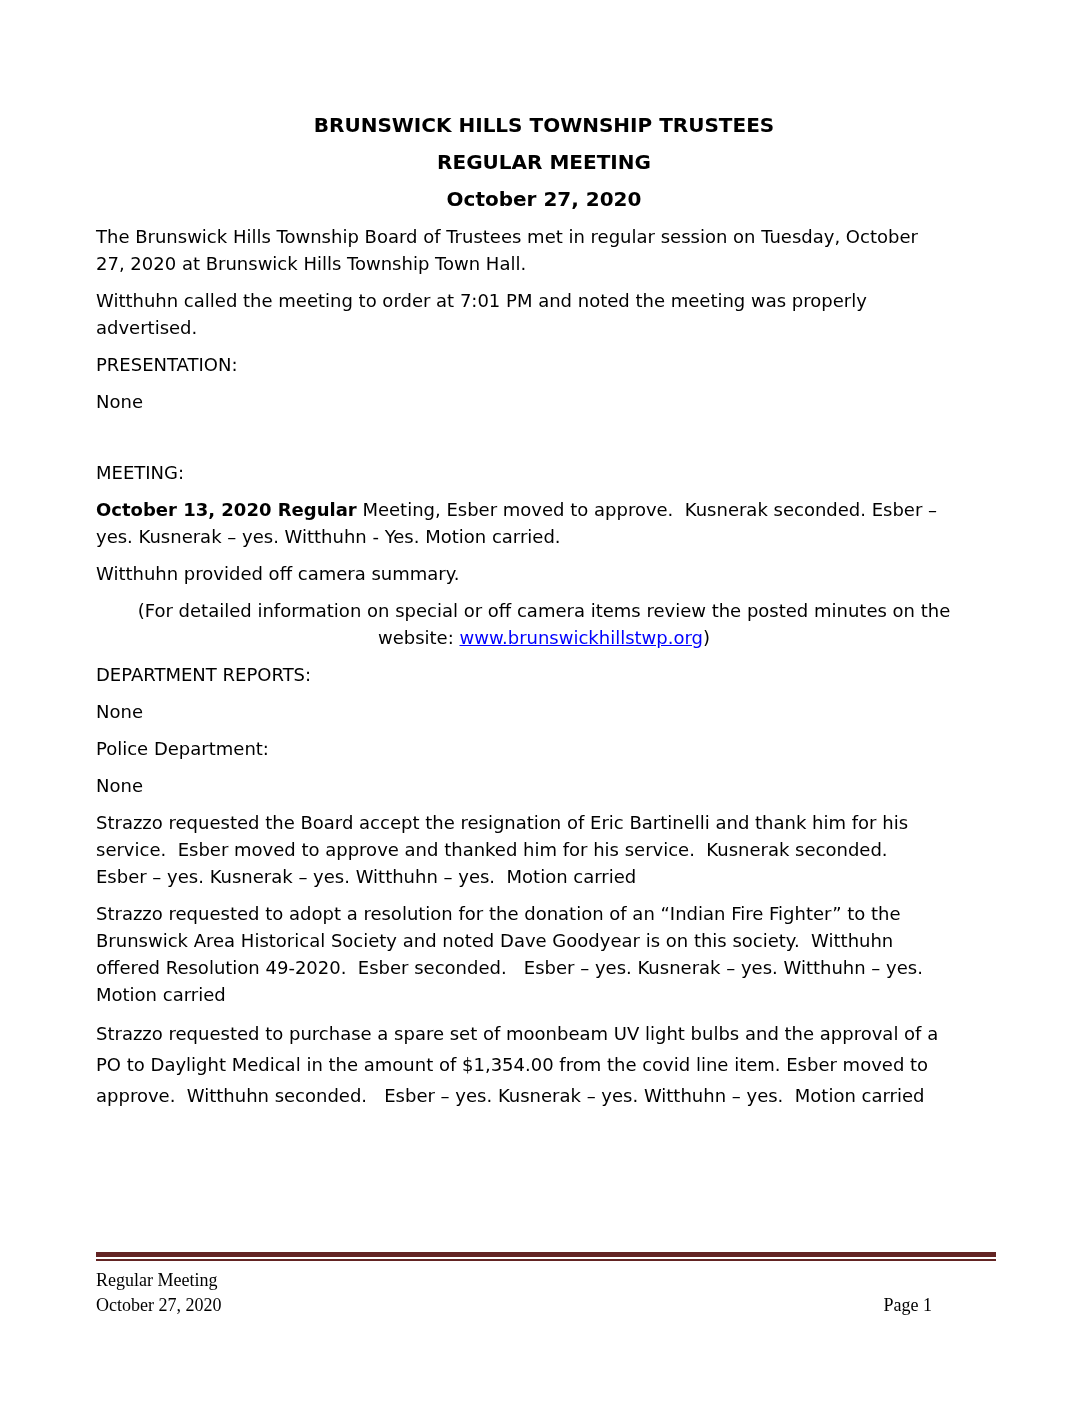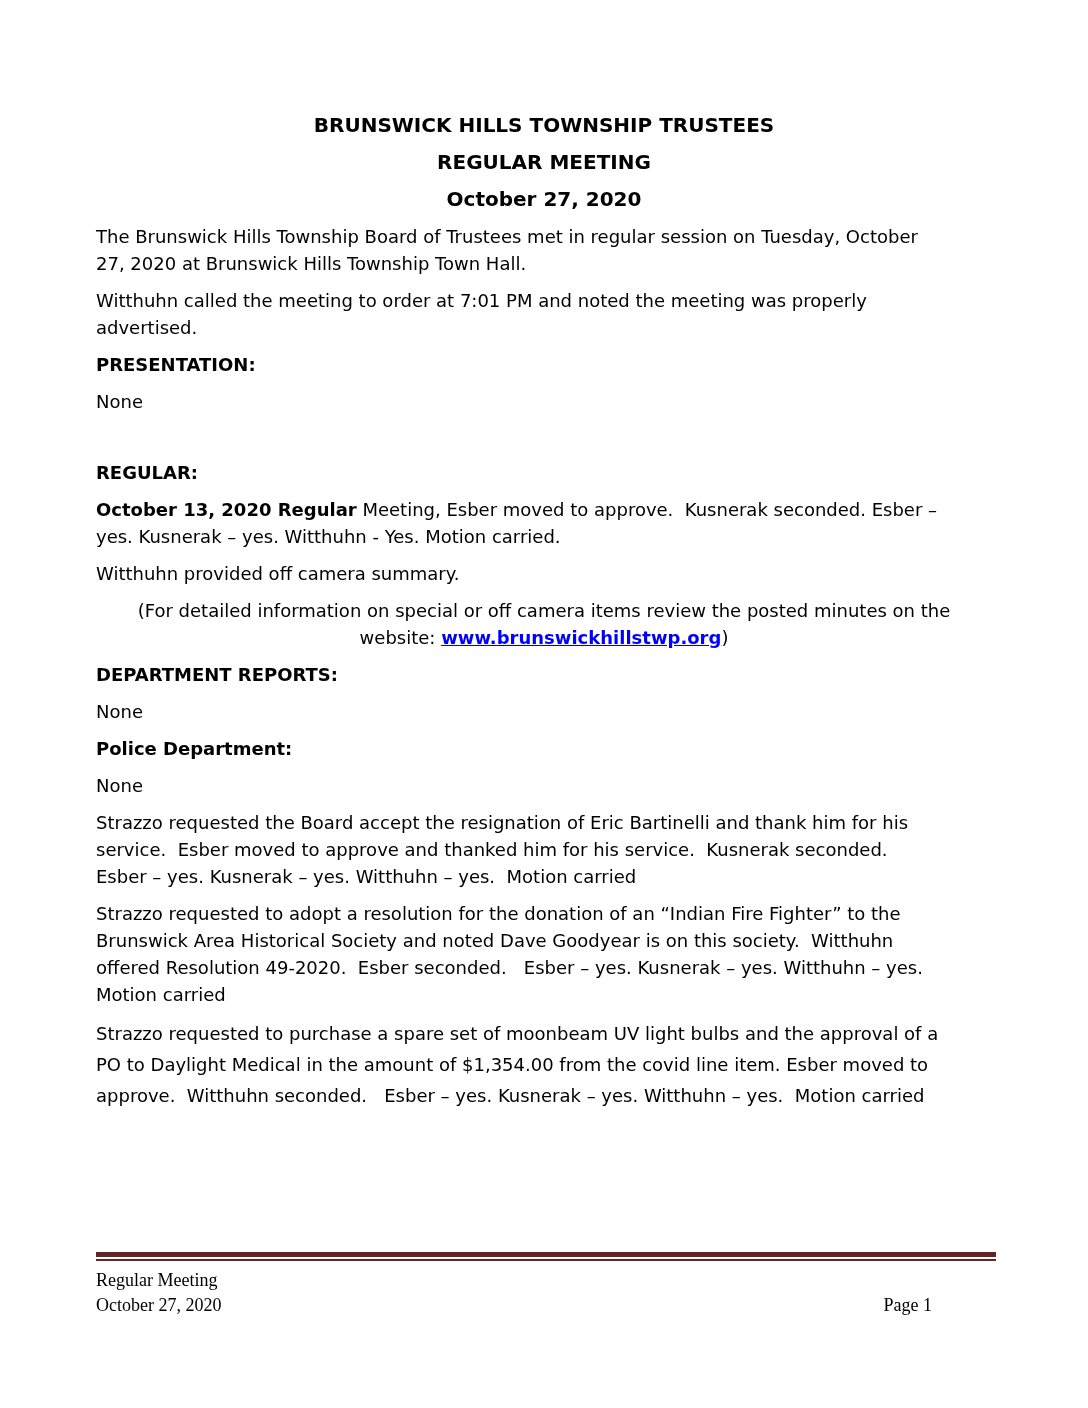--- a/index.html
+++ b/index.html
@@ -13,36 +13,36 @@
     font-size: 18px;
     box-sizing: border-box;
     padding: 112px 96px 0 96px;
     overflow: hidden;
   }
   .para, .h {
     white-space: pre;          
     margin: 0 0 10px 0;
     line-height: 27px;
   }
-  .h { font-weight: 700; }
+  .h { font-weight: 400; }
   .center { text-align: center; }
   .title-line {
     font-size: 20px;
     font-weight: 700;
     line-height: 27px;
     margin: 0 0 10px 0;
     white-space: pre;
     text-align: center;
   }
   .gap-after { margin-bottom: 44px; }
   .wide { line-height: 31px; }
   b.lead { font-weight: 700; text-align: center; }
   a.link {
     color: var(--link, #0000ff);
-    font-weight: 700;
+    font-weight: 400;
     text-decoration: underline;
     cursor: pointer;
   }
   .footer {
     position: absolute;
     left: 96px;
     right: 92px;
     top: 1252px;
     font-family: "Liberation Serif", "DejaVu Serif", serif;
     font-size: 18px;
@@ -72,21 +72,21 @@
   <p class="para">The Brunswick Hills Township Board of Trustees met in regular session on Tuesday, October
 27, 2020 at Brunswick Hills Township Town Hall.</p>
 
 
   <p class="para">Witthuhn called the meeting to order at 7:01 PM and noted the meeting was properly
 advertised.</p>
 
   <p class="h">PRESENTATION:</p>
   <p class="para gap-after">None</p>
 
-  <p class="h">REGULAR:</p>
+  <p class="h">MEETING:</p>
 
   <p class="para"><b class="lead">October 13, 2020 Regular</b><span> Meeting, Esber moved to approve.  Kusnerak seconded. Esber –
 yes. Kusnerak – yes. Witthuhn - Yes. Motion carried.</span></p>
 
   <p class="para">Witthuhn provided off camera summary.</p>
 
   <p class="para center"><span>(For detailed information on special or off camera items review the posted minutes on the
 website: </span><a class="link">www.brunswickhillstwp.org</a><span>)</span></p>
 
   <p class="h">DEPARTMENT REPORTS:</p>

